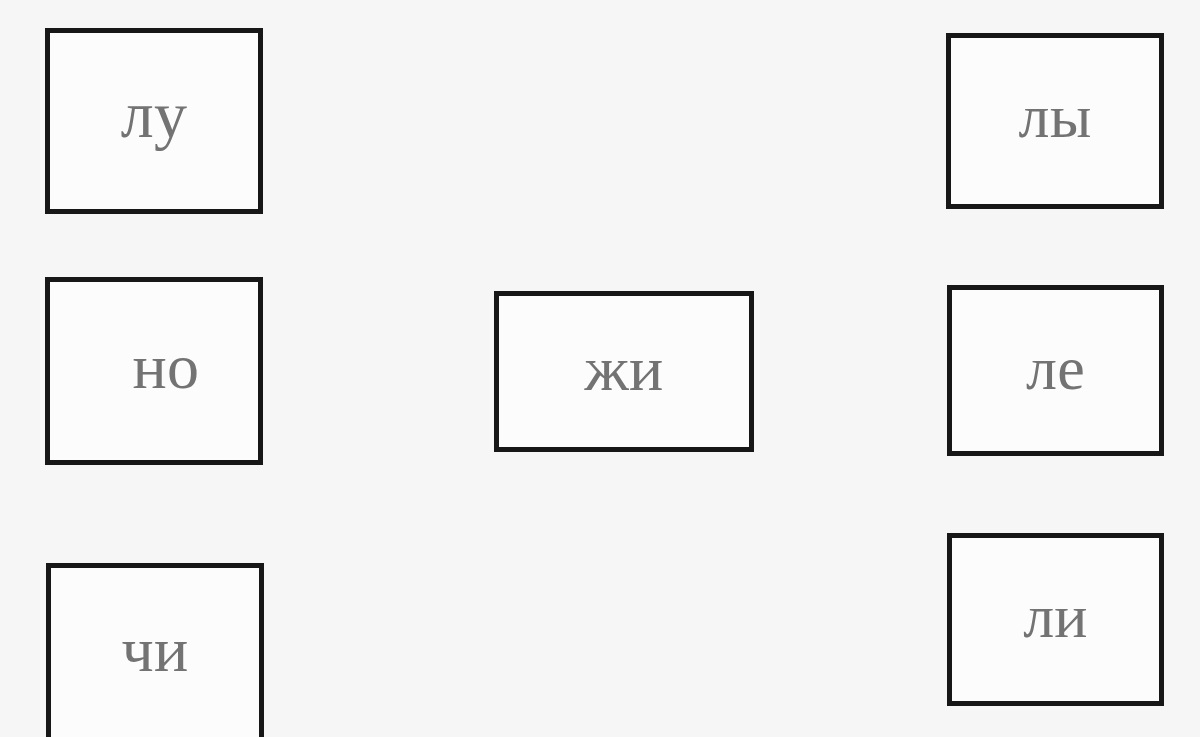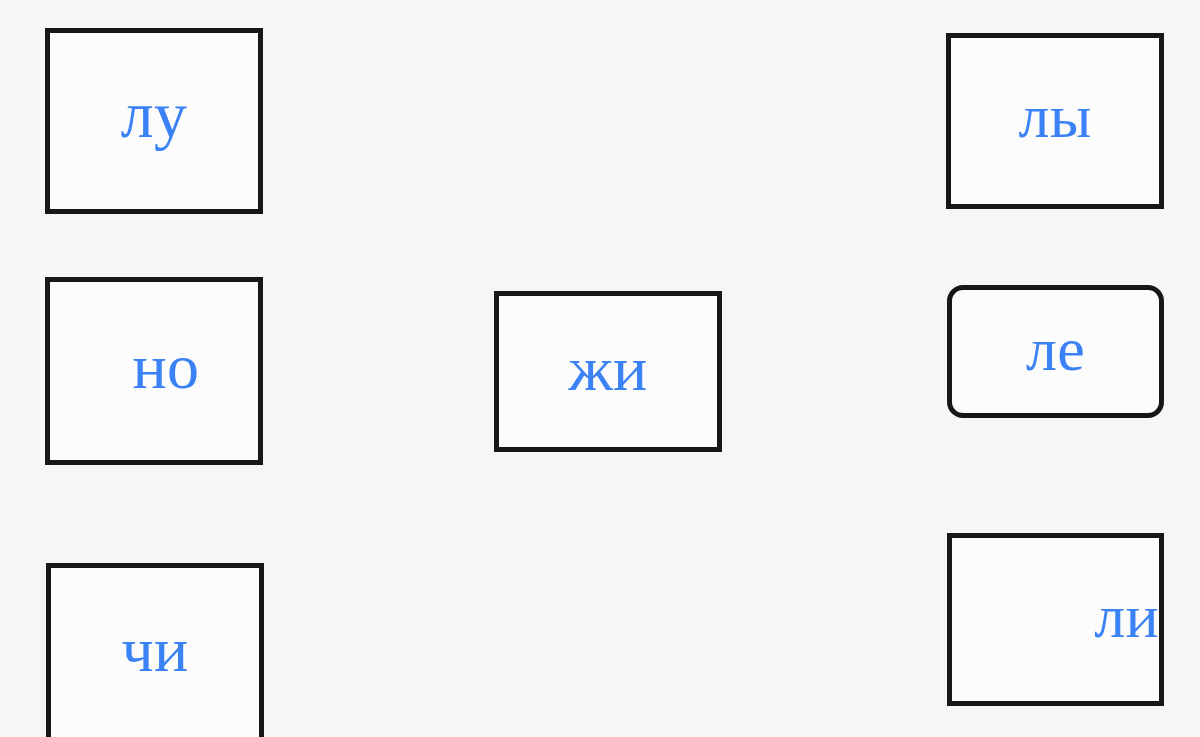--- a/index.html
+++ b/index.html
@@ -29,38 +29,38 @@
     border: 5px solid #171717;
     display: flex;
     align-items: center;
     justify-content: center;
     overflow: hidden;
   }
 
   .card-label {
     font-family: "Liberation Serif", "DejaVu Serif", serif;
     font-weight: 400;
-    color: #3b82f6;
+    color: #737373;
     line-height: 1;
     letter-spacing: 0.005em;
     white-space: nowrap;
     user-select: none;
     display: block;
   }
 
   
   #card-lu  { left: 45px;  top: 28px;  width: 218px; height: 186px; }
   #card-no  { left: 45px;  top: 277px; width: 218px; height: 188px; }
   #card-chi { left: 46px;  top: 525px; width: 218px; height: 190px; margin-top: 38px; }
 
-  #card-zhi { left: 494px; top: 291px; width: 228px; height: 161px; }
+  #card-zhi { left: 494px; top: 291px; width: 260px; height: 161px; }
 
   #card-ly  { left: 946px; top: 33px;  width: 218px; height: 176px; }
-  #card-le  { left: 947px; top: 285px; width: 217px; height: 133px; border-radius: 16px; }
-  #card-li  { left: 947px; top: 533px; width: 217px; height: 173px; justify-content: flex-end; }
+  #card-le  { left: 947px; top: 285px; width: 217px; height: 171px; }
+  #card-li  { left: 947px; top: 533px; width: 217px; height: 173px; }
 
   
   #card-lu  .card-label { font-size: 66px; transform: translateY(-6px); }
   #card-no  .card-label { font-size: 64px; transform: translateY(-4px); margin-left: 24px; }
   #card-chi .card-label { font-size: 64px; transform: translateY(-8px); }
   #card-zhi .card-label { font-size: 64px; transform: translateY(-3px); }
   #card-ly  .card-label { font-size: 62px; transform: translateY(-5px); }
   #card-le  .card-label { font-size: 62px; transform: translateY(-3px); }
   #card-li  .card-label { font-size: 62px; transform: translateY(-4px); }
 </style>

